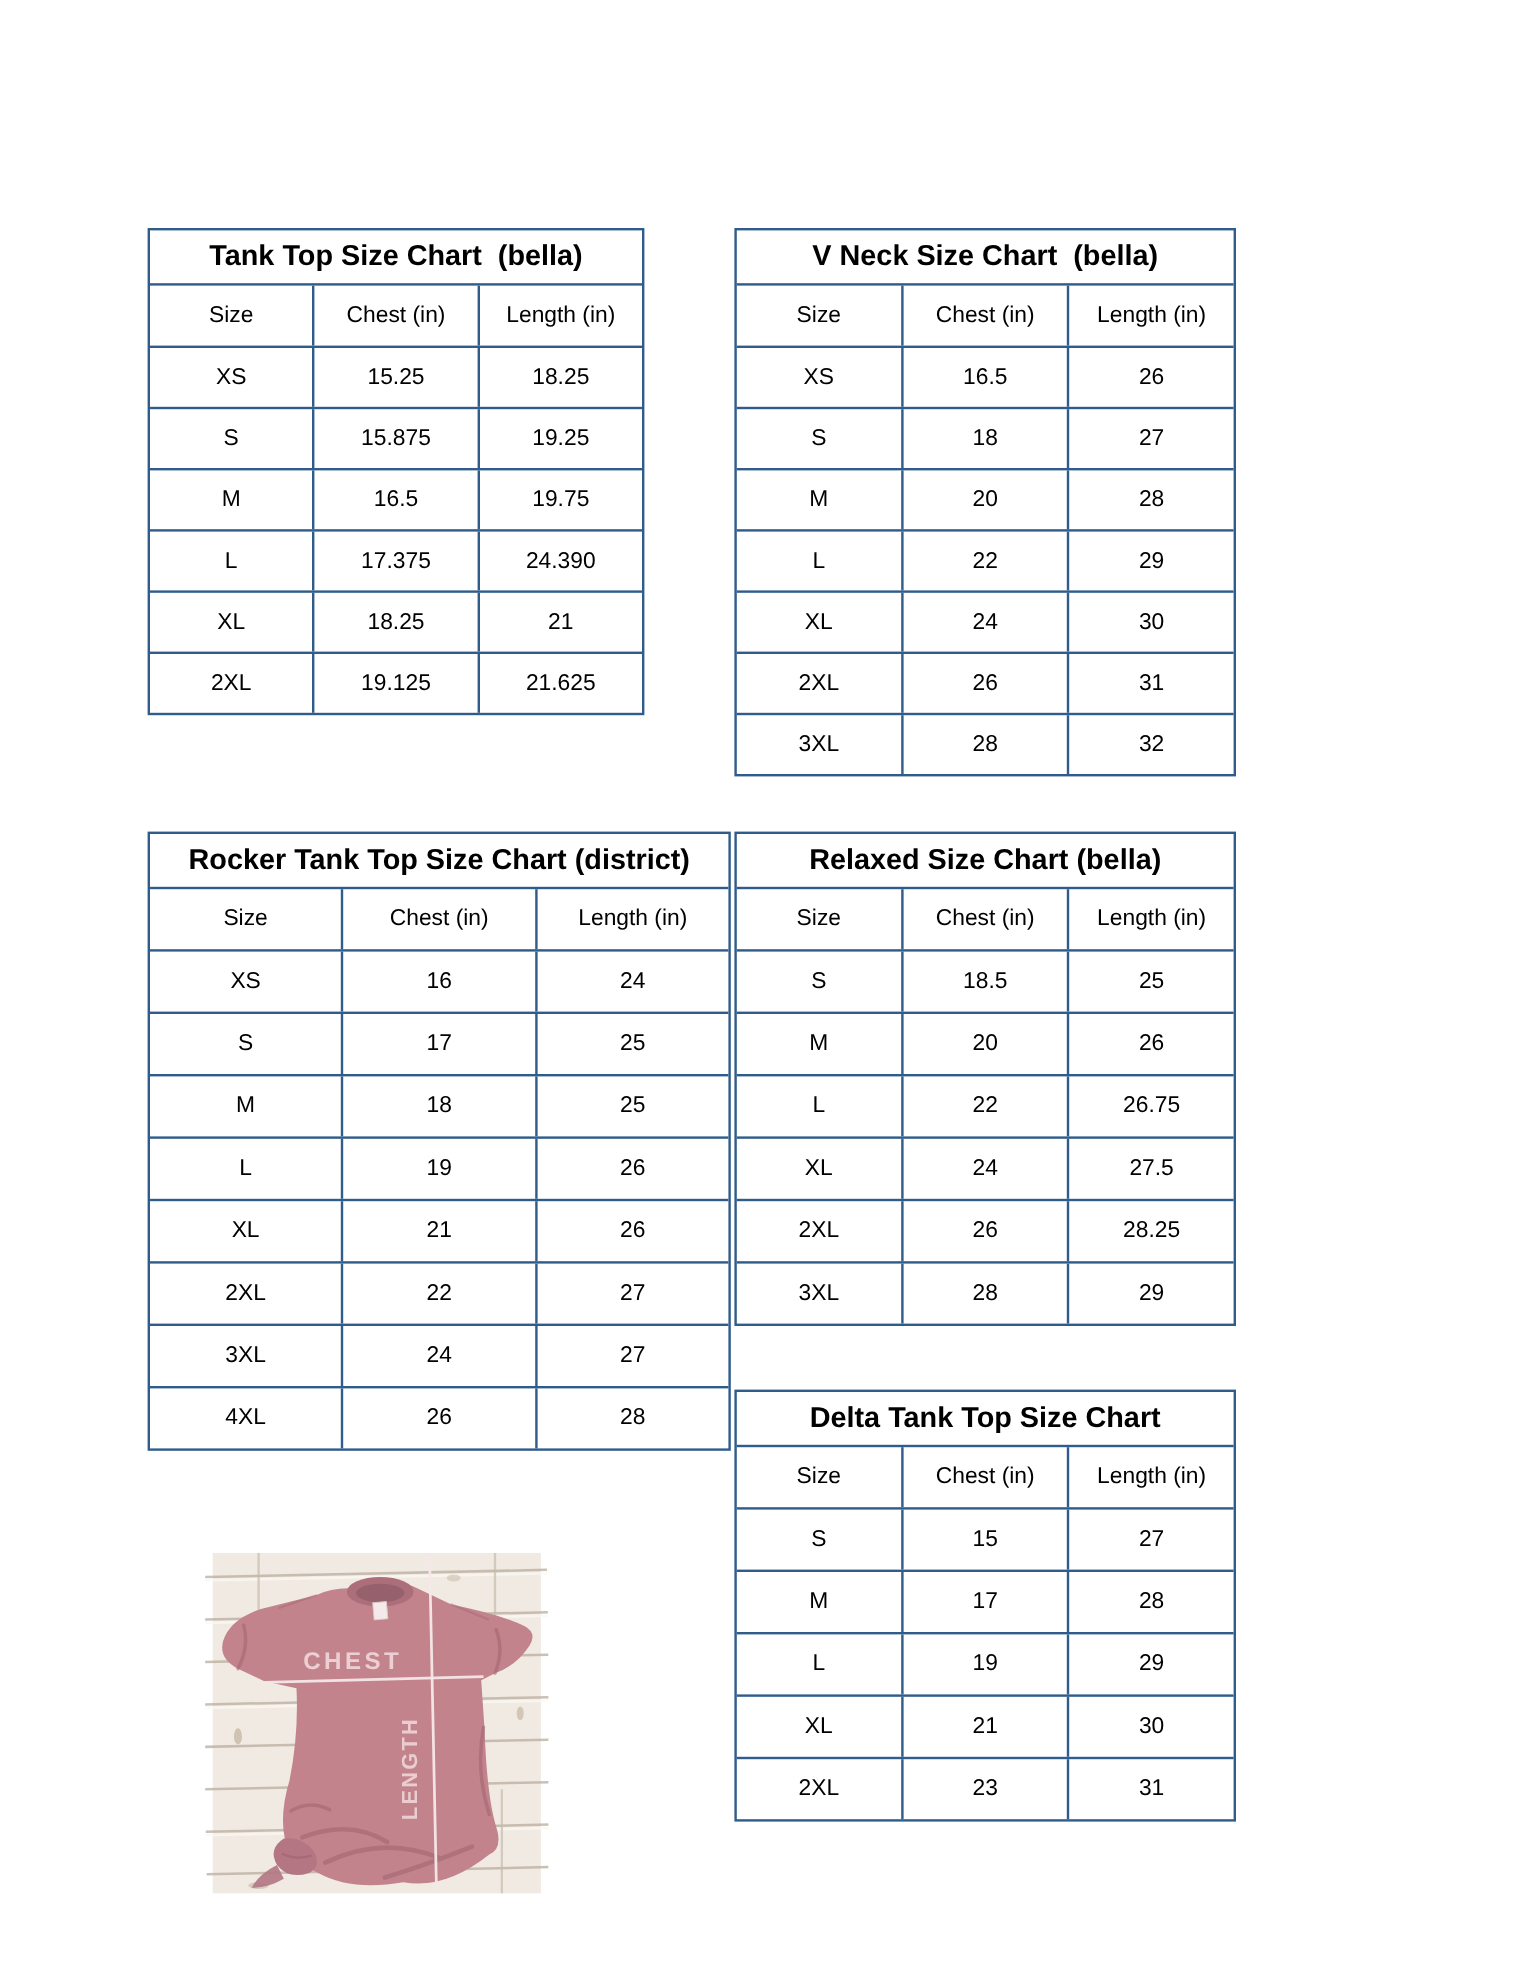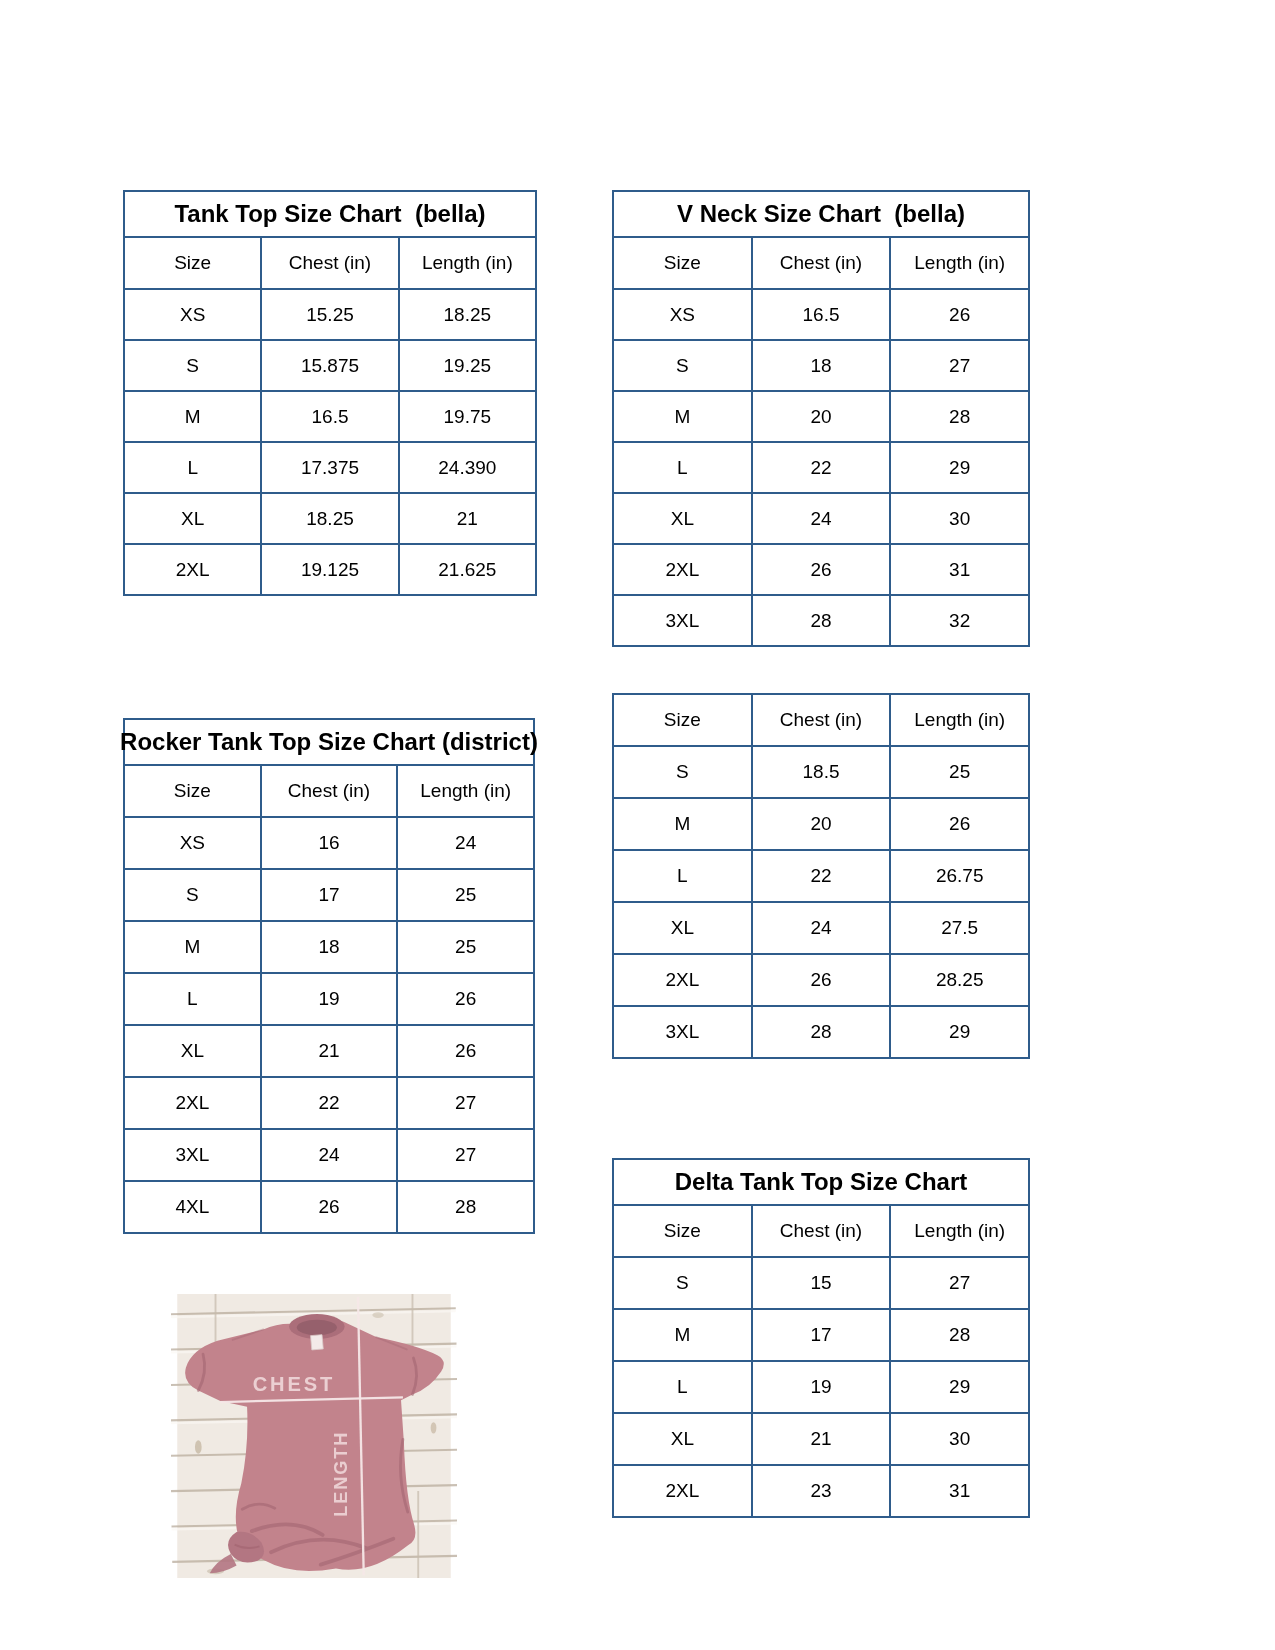--- a/index.html
+++ b/index.html
@@ -119,21 +119,21 @@
         <div class="t-cell">31</div>
       </div>
       <div class="t-row">
         <div class="t-cell">3XL</div>
         <div class="t-cell">28</div>
         <div class="t-cell">32</div>
       </div>
     </div>
 </section>
 
-<section class="size-table" style="left:123px; top:718px; width:412px; --rh:52px;">
+<section class="size-table" style="left:123px; top:693px; width:486px; --rh:52px;">
   <div class="t-title">Rocker Tank Top Size Chart (district)</div>
   <div class="t-row t-head">
     <div class="t-cell">Size</div>
     <div class="t-cell">Chest (in)</div>
     <div class="t-cell">Length (in)</div>
   </div>
   <div class="t-body">
       <div class="t-row">
         <div class="t-cell">XS</div>
         <div class="t-cell">16</div>
@@ -171,20 +171,21 @@
       </div>
       <div class="t-row">
         <div class="t-cell">4XL</div>
         <div class="t-cell">26</div>
         <div class="t-cell">28</div>
       </div>
     </div>
 </section>
 
 <section class="size-table" style="left:612px; top:693px; width:418px; --rh:52px;">
+  <div class="t-title">Relaxed Size Chart (bella)</div>
   <div class="t-row t-head">
     <div class="t-cell">Size</div>
     <div class="t-cell">Chest (in)</div>
     <div class="t-cell">Length (in)</div>
   </div>
   <div class="t-body">
       <div class="t-row">
         <div class="t-cell">S</div>
         <div class="t-cell">18.5</div>
         <div class="t-cell">25</div>

